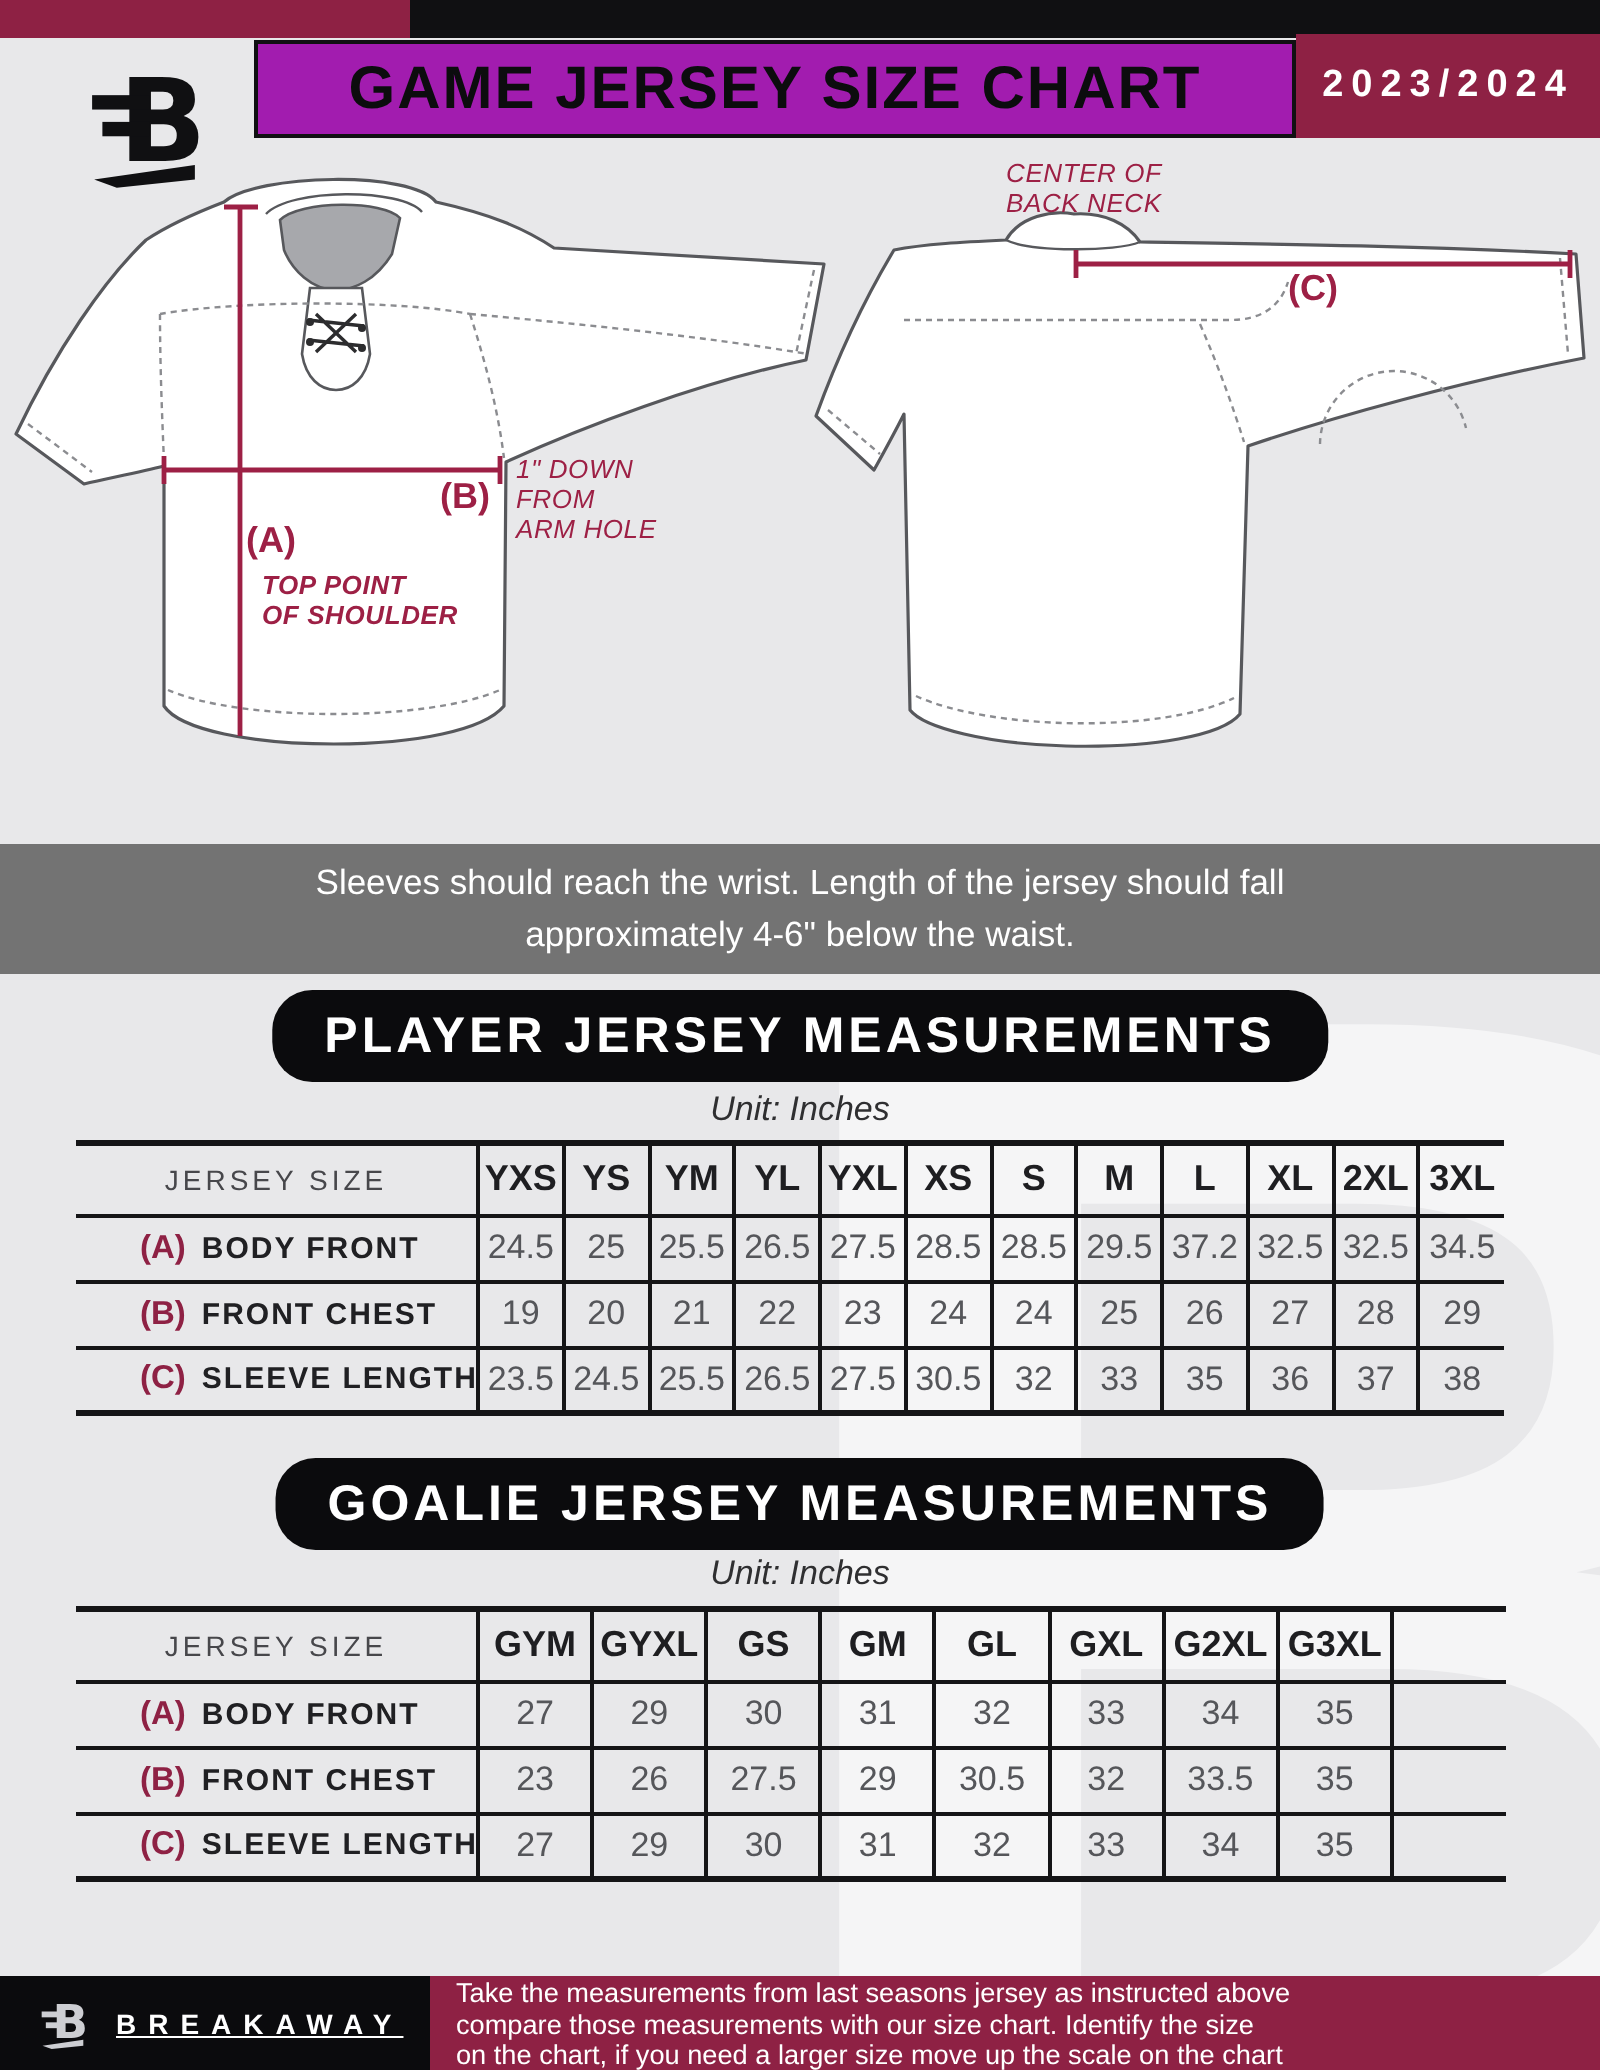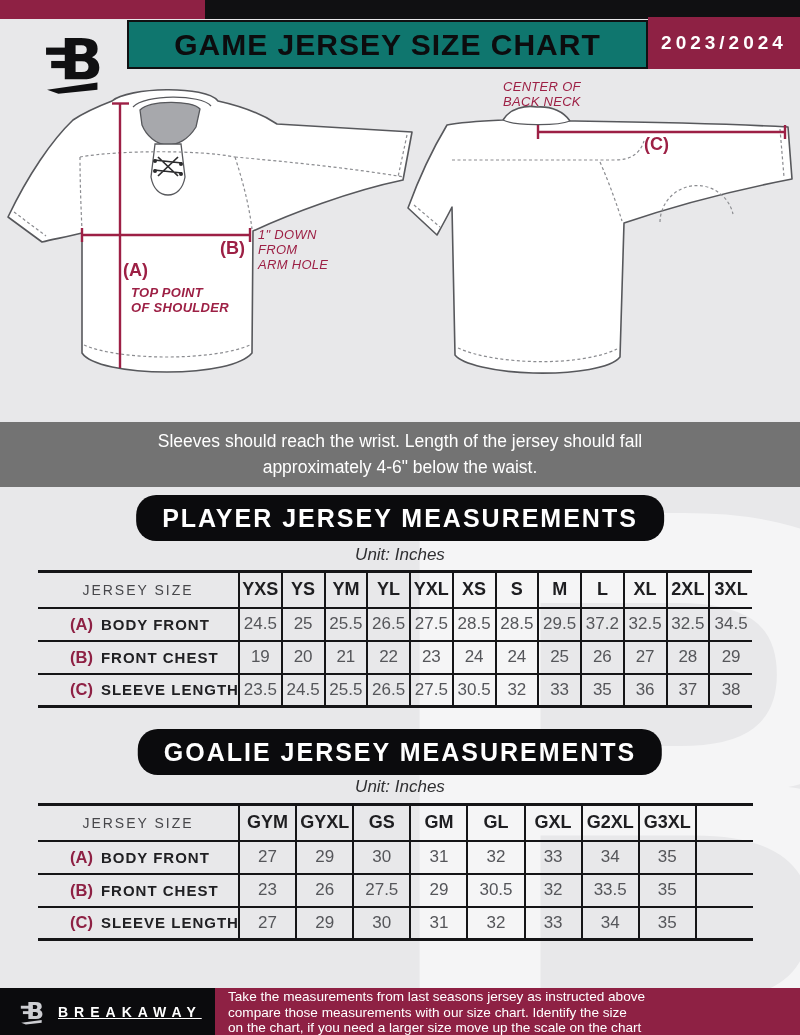--- a/index.html
+++ b/index.html
@@ -5,21 +5,21 @@
   html,body{margin:0;padding:0;}
   .page{position:relative;width:800px;height:1035px;background:#e8e8ea;overflow:hidden;
         font-family:"Liberation Sans", sans-serif;}
   
   .watermark{position:absolute;top:380px;right:-170px;font-size:840px;font-weight:bold;
              color:rgba(255,255,255,0.55);line-height:1;z-index:0;user-select:none;}
   
   .topstrip{position:absolute;top:0;left:0;width:800px;height:19px;background:#101012;z-index:2;}
   .topstrip-maroon{position:absolute;top:0;left:0;width:205px;height:19px;background:#8E2144;z-index:3;}
   .brand-logo{position:absolute;left:44px;top:26px;width:74px;height:74px;color:#101012;z-index:3;}
-  .title-box{position:absolute;left:127px;top:20px;width:521px;height:49px;background:#0f766e;
+  .title-box{position:absolute;left:127px;top:20px;width:521px;height:49px;background:#a21caf;
              border:2px solid #101012;box-sizing:border-box;display:flex;align-items:center;
              justify-content:center;z-index:4;}
   .title-box span{font-size:30px;font-weight:800;letter-spacing:1px;color:#0c0c0e;white-space:nowrap;}
   .season-box{position:absolute;left:648px;top:17px;width:152px;height:52px;background:#8E2144;
               display:flex;align-items:center;justify-content:center;z-index:4;}
   .season-box span{color:#fff;font-size:19px;font-weight:bold;letter-spacing:4px;}
   
   .diagram-svg{position:absolute;left:0;top:65px;z-index:1;}
   .dtag{position:absolute;color:#9d2045;font-weight:800;font-size:18px;z-index:2;}
   .dlab{position:absolute;color:#9d2045;font-style:italic;font-weight:500;font-size:13px;

